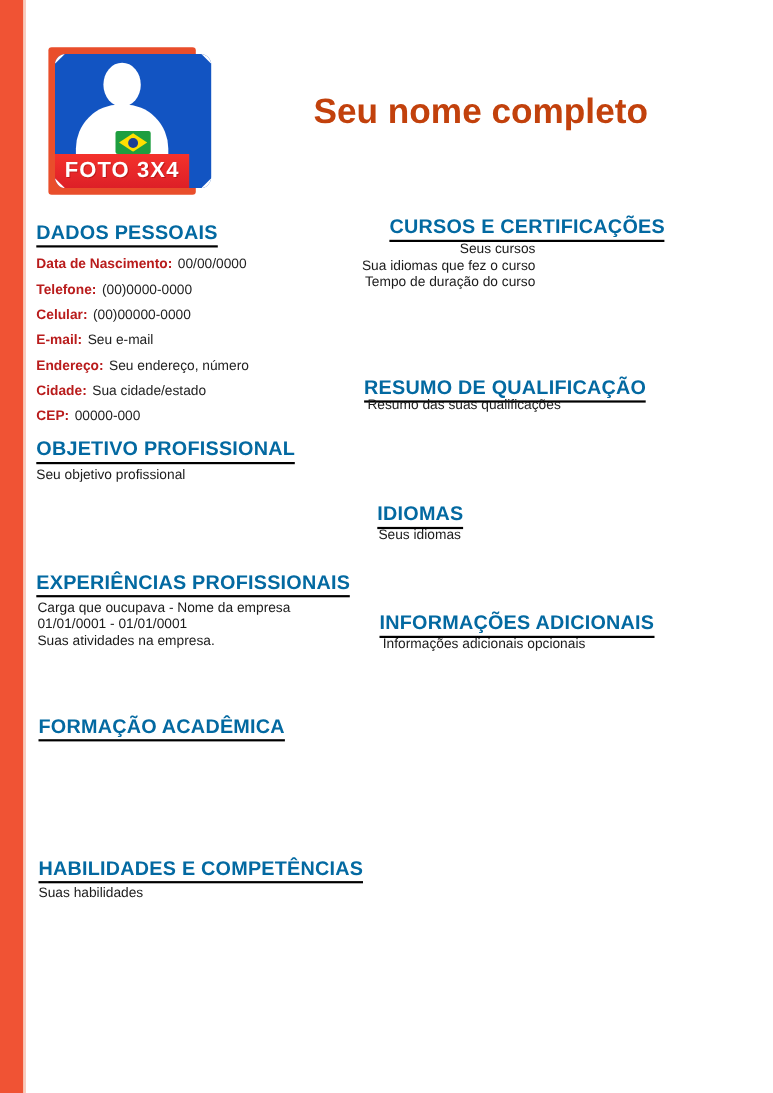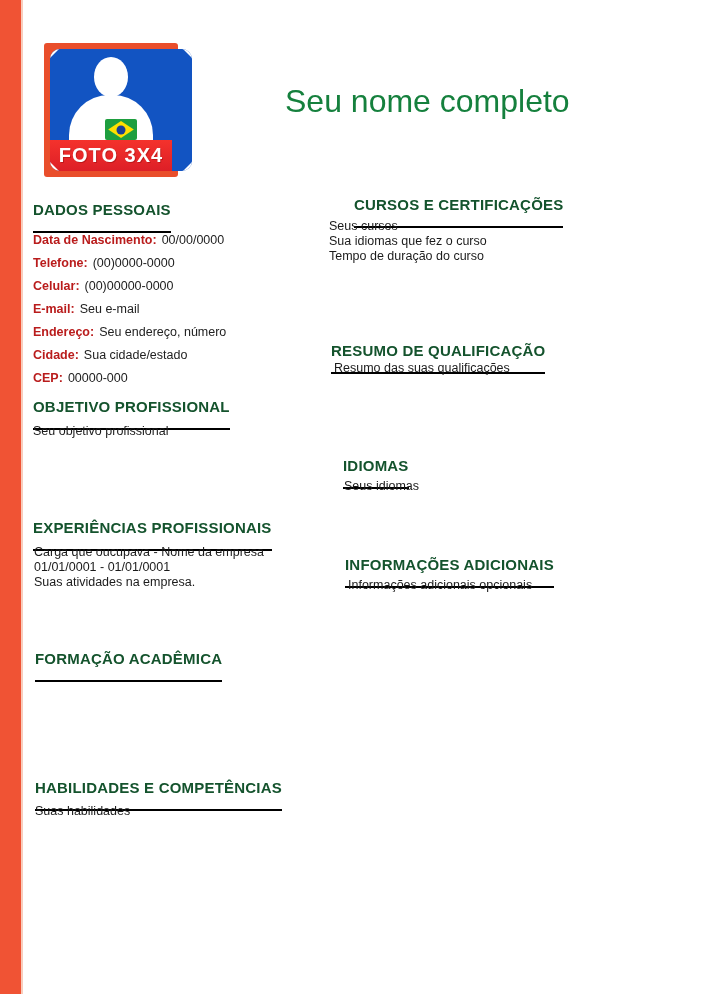--- a/index.html
+++ b/index.html
@@ -54,27 +54,27 @@
     transform:translate(-50%,-50%); background:#1B3F94; border-radius:50%;
   }
   .corner{position:absolute; width:9px; height:9px; background:#ffffff; z-index:4;}
   .c-tl{left:0; top:0; clip-path:polygon(0 0,100% 0,0 100%);}
   .c-tr{right:0; top:0; clip-path:polygon(0 0,100% 0,100% 100%);}
   .c-bl{left:0; bottom:0; clip-path:polygon(0 0,0 100%,100% 100%);}
   .c-br{right:0; bottom:0; clip-path:polygon(100% 0,100% 100%,0 100%);}
   
   .page-title{
     position:absolute; left:285px; top:83px;
-    font-size:32px; font-weight:normal; color:#15803d; white-space:nowrap;
+    font-size:32px; font-weight:bold; color:#c2410c; white-space:nowrap;
   }
   
   .sec-h{
-    position:absolute; font-size:15px; font-weight:bold; color:#14532d;
+    position:absolute; font-size:18px; font-weight:bold; color:#0369a1;
     letter-spacing:.2px; white-space:nowrap;
-    border-bottom:2px solid #000; padding-bottom:13px;
+    border-bottom:2px solid #000; padding-bottom:1px;
   }
   
   .body-lines{position:absolute; font-size:12.5px; line-height:15px; color:#1b1b1b;}
   .body-lines div{white-space:nowrap;}
   
   .fields{position:absolute; left:33px; top:228px;}
   .field-row{height:23.15px; display:flex; align-items:center; font-size:12.5px; white-space:nowrap;}
   .f-label{font-weight:bold; color:#b91c1c; margin-right:5px;}
   .f-value{color:#222;}
 </style>
@@ -151,21 +151,21 @@
   </div>
 
   <div class="sec-h" style="left:35px; top:650px;">FORMAÇÃO ACADÊMICA</div>
 
   <div class="sec-h" style="left:35px; top:779px;">HABILIDADES E COMPETÊNCIAS</div>
   <div class="body-lines" style="left:35px; top:804px;">
     <div>Suas habilidades</div>
   </div>
 
   <div class="sec-h" style="left:326px; top:196px;margin-left:28px;">CURSOS E CERTIFICAÇÕES</div>
-  <div class="body-lines" style="left:329px; top:219px;">
+  <div class="body-lines" style="left:329px; top:219px;text-align:right;">
     <div>Seus cursos</div>
     <div>Sua idiomas que fez o curso</div>
     <div>Tempo de duração do curso</div>
   </div>
 
   <div class="sec-h" style="left:331px; top:342px;">RESUMO DE QUALIFICAÇÃO</div>
   <div class="body-lines" style="left:334px; top:361px;">
     <div>Resumo das suas qualificações</div>
   </div>
 

